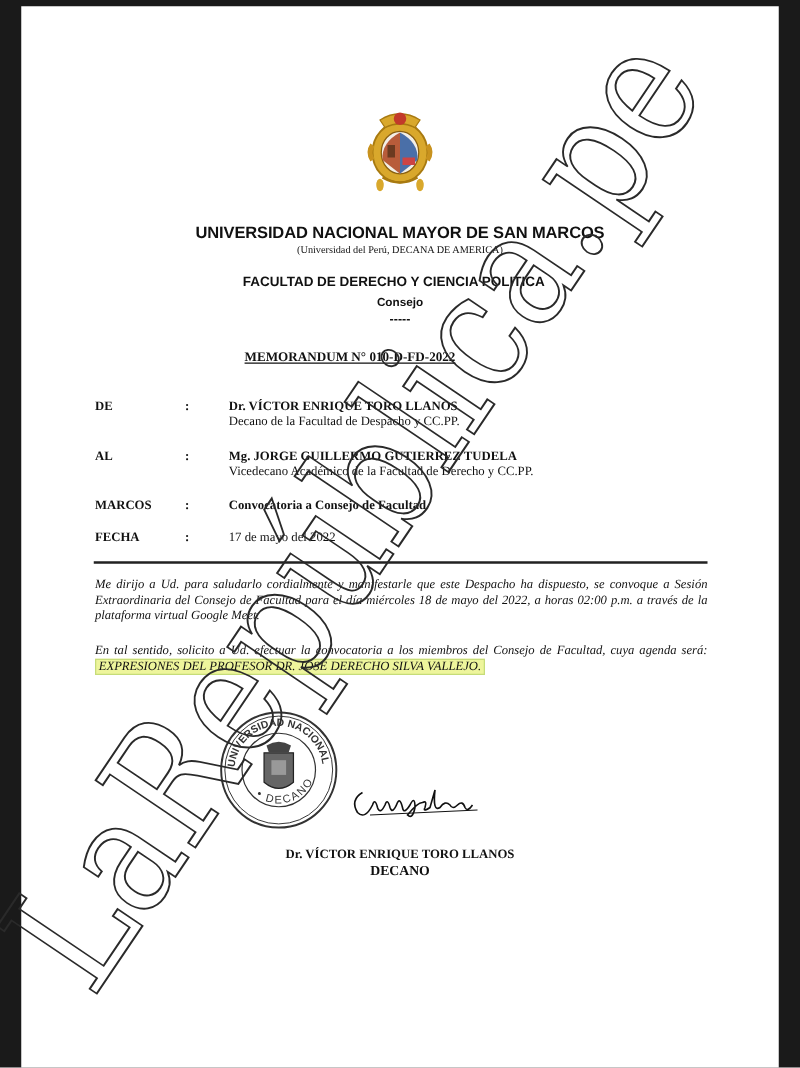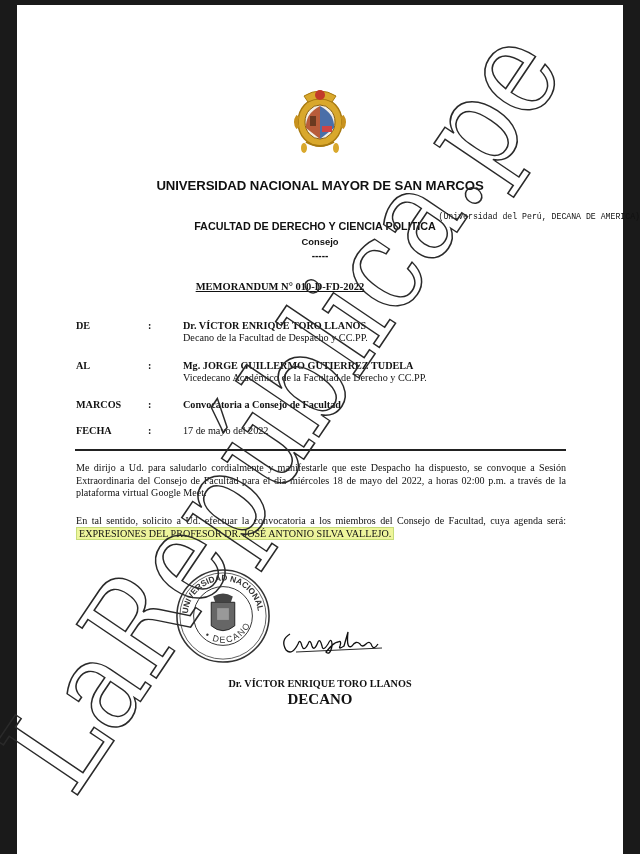--- a/index.html
+++ b/index.html
@@ -15,22 +15,22 @@
   }
   .logo {
     position: absolute; left: 290px; top: 86px; width: 60px; height: 68px;
   }
   .uni-title {
     position: absolute; left: 0; width: 640px; top: 178px; text-align: center;
     font-family: "Liberation Sans", sans-serif; font-weight: bold; font-size: 13.2px;
     letter-spacing: -0.1px;
   }
   .uni-sub {
-    position: absolute; left: 0; width: 640px; top: 195px; text-align: right;
-    font-family: Liberation Mono, monospace; font-size: 8.2px; margin-top: 17px;
+    position: absolute; left: 0; width: 640px; top: 195px; text-align: center;
+    font-family: Liberation Serif, serif; font-size: 8.2px;
   }
   .fac-title {
     position: absolute; left: 0; width: 630px; top: 220px; text-align: center;
     font-family: "Liberation Sans", sans-serif; font-weight: bold; font-size: 10.8px;
   }
   .fac-sub {
     position: absolute; left: 0; width: 640px; top: 236px; text-align: center;
     font-family: "Liberation Sans", sans-serif; font-weight: bold; font-size: 9.4px;
   }
   .dashes {
@@ -50,39 +50,40 @@
   .field-value {
     position: absolute; left: 183px; font-size: 10.2px; line-height: 12px;
   }
   .field-value .strong { font-weight: bold; }
   .rule {
     position: absolute; left: 75px; width: 491px; top: 449px; height: 1.5px; background: #222;
   }
   .para {
     position: absolute; left: 76px; width: 490px; font-size: 10.1px; line-height: 12.6px;
     text-align: justify;
+    font-style: italic;
   }
   .hl {
     background: #eef59c; border: 1px solid #c6dc78; padding: 0 2px;
   }
   .seal {
     position: absolute; left: 174px; top: 567px; width: 98px; height: 98px;
   }
   .signature {
     position: absolute; left: 276px; top: 620px; width: 110px; height: 40px;
   }
   .sig-name {
     position: absolute; left: 0; width: 640px; top: 678px; text-align: center;
     font-weight: bold; font-size: 10.2px; padding-left: 0;
   }
   .sig-name, .sig-role { left: 0; }
   .sig-name { transform: translateX(0px); }
   .sig-role {
     position: absolute; left: 0; width: 640px; top: 691px; text-align: center;
-    font-weight: bold; font-size: 15px;
+    font-weight: bold; font-size: 11px;
   }
   .watermark {
     position: absolute; left: 0; top: 0; width: 640px; height: 854px; pointer-events: none;
   }
 </style>
 </head>
 <body>
 
 <div class="page"></div>
 
@@ -128,21 +129,21 @@
 <div class="field-value strong" style="top:399px;font-weight:bold">Convocatoria a Consejo de Facultad</div>
 
 <div class="field-label" style="top:425px">FECHA</div>
 <div class="field-colon" style="top:425px">:</div>
 <div class="field-value" style="top:425px">17 de mayo del 2022</div>
 
 <div class="rule"></div>
 
 <div class="para" style="top:462px">Me dirijo a Ud. para saludarlo cordialmente y manifestarle que este Despacho ha dispuesto, se convoque a Sesión Extraordinaria del Consejo de Facultad para el día miércoles 18 de mayo del 2022, a horas 02:00 p.m. a través de la plataforma virtual Google Meet.</div>
 
-<div class="para" style="top:515px"><span>En tal sentido, solicito a Ud. efectuar la convocatoria a los miembros del Consejo de Facultad, cuya agenda será: </span><span class="hl">EXPRESIONES DEL PROFESOR DR. JOSÉ ANTONIO SILVA VALLEJO.</span></div>
+<div class="para" style="top:515px"><span>En tal sentido, solicito a Ud. efectuar la convocatoria a los miembros del Consejo de Facultad, cuya agenda será: </span><span class="hl">EXPRESIONES DEL PROFESOR DR. JOSÉ DERECHO SILVA VALLEJO.</span></div>
 
 <svg class="seal" viewBox="0 0 100 100">
   <defs>
     <path id="sealArc" d="M14 50 A36 36 0 1 1 86 50"></path>
     <path id="sealArcBottom" d="M22 58 A30 30 0 0 0 78 58"></path>
   </defs>
   <circle cx="50" cy="50" r="47" fill="none" stroke="#333" stroke-width="1.6"></circle>
   <circle cx="50" cy="50" r="44" fill="none" stroke="#333" stroke-width="0.8"></circle>
   <circle cx="50" cy="50" r="30" fill="none" stroke="#333" stroke-width="1"></circle>
   <text font-family="Liberation Sans, sans-serif" font-size="8.5" font-weight="bold" fill="#333">

